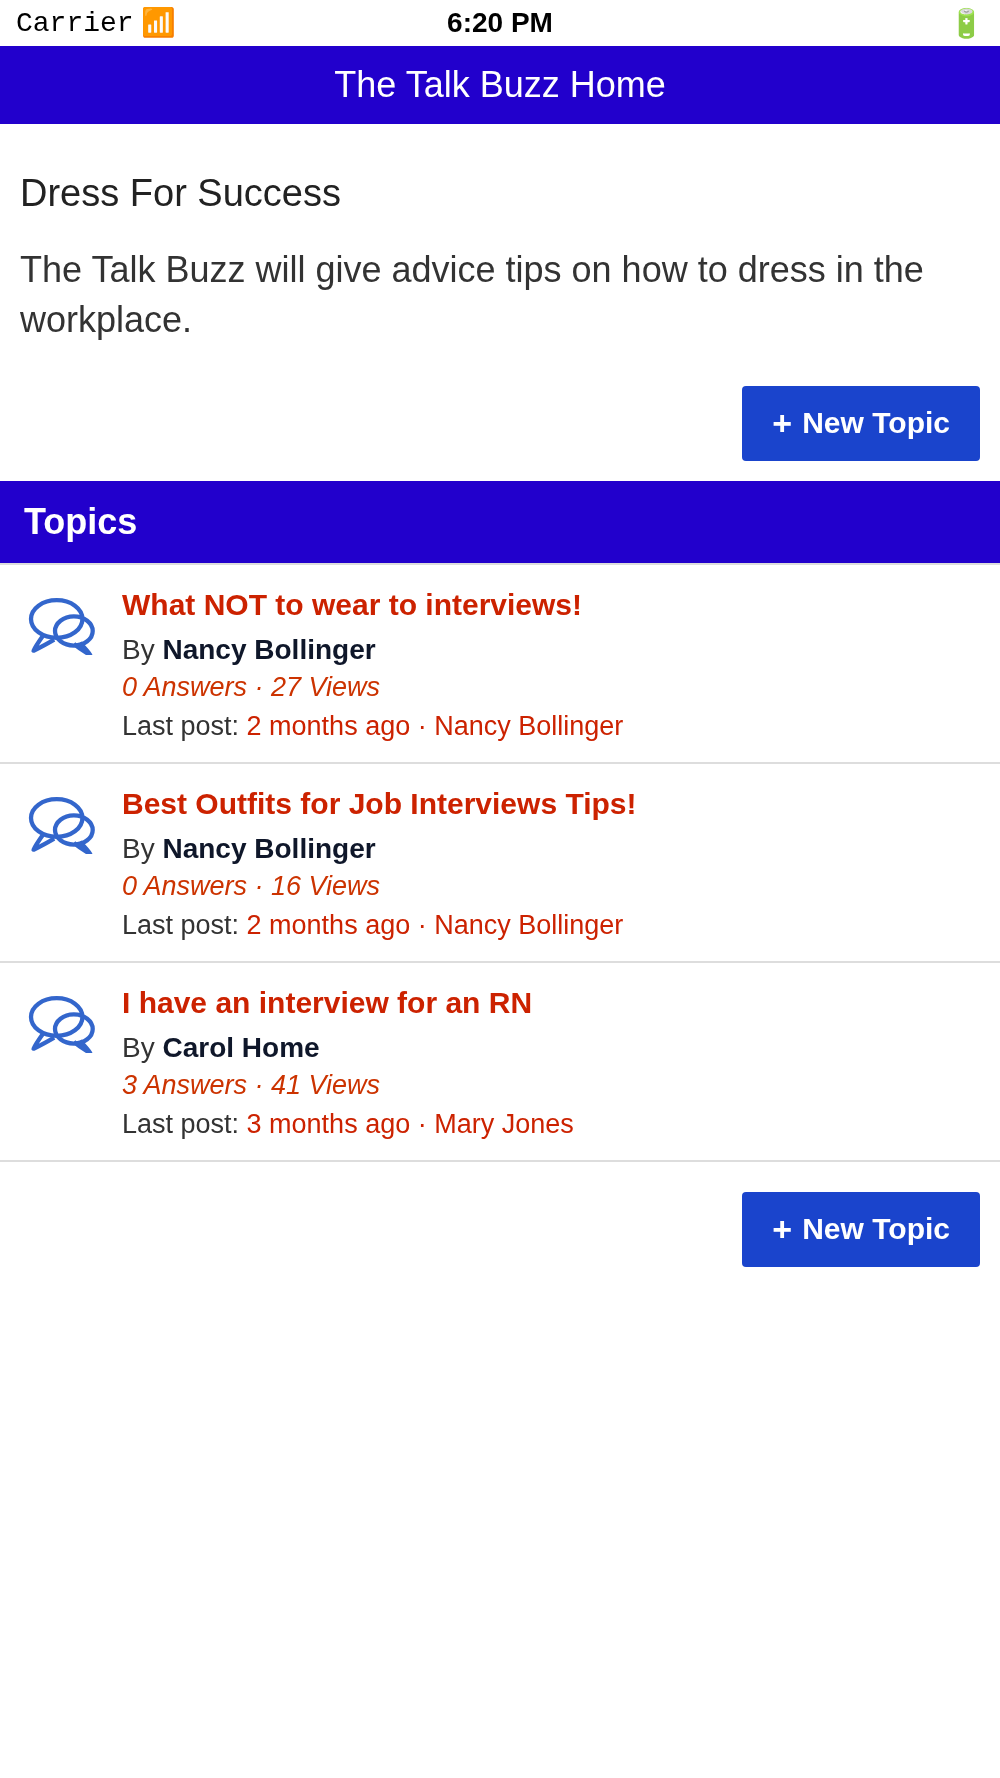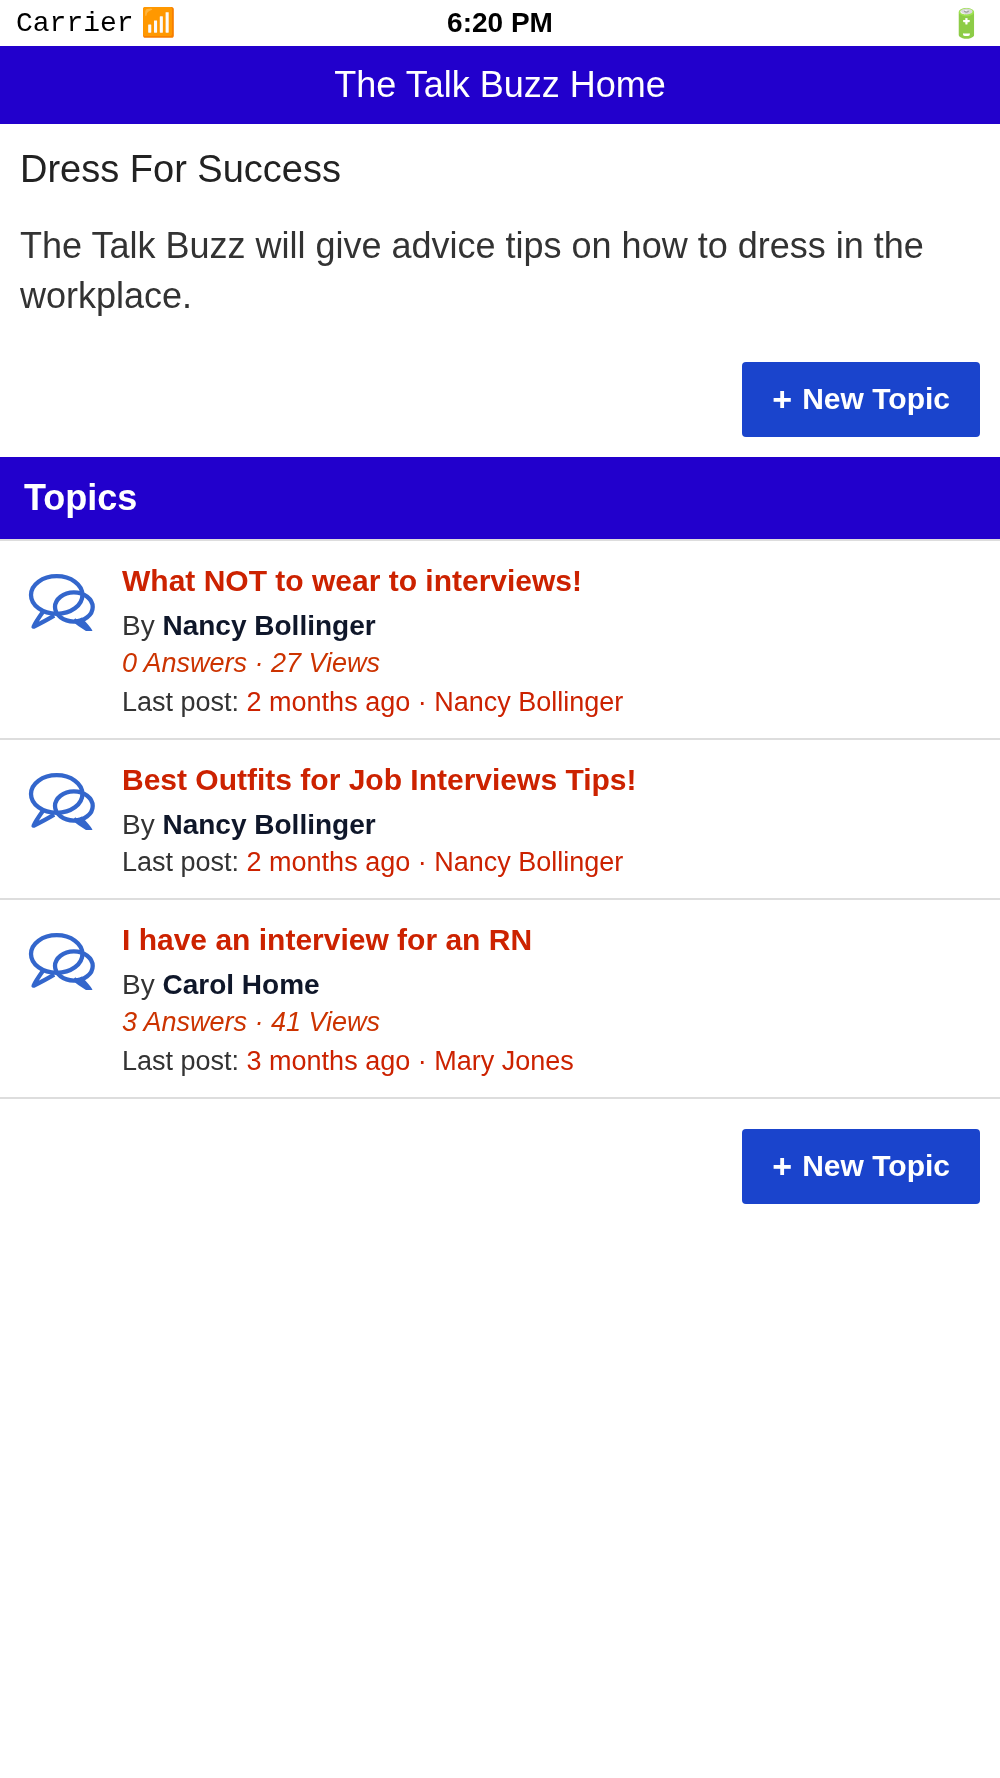--- a/index.html
+++ b/index.html
@@ -57,20 +57,21 @@
       font-weight: normal;
       font-family: Arial, sans-serif;
     }
 
     
     .page-title {
       font-size: 38px;
       color: #222222;
       padding: 24px 20px 10px 20px;
       font-weight: normal;
+      margin-top: 24px;
     }
 
     
     .page-description {
       font-size: 36px;
       color: #333333;
       padding: 20px 20px 30px 20px;
       line-height: 1.4;
     }
 
@@ -241,20 +242,21 @@
         <svg class="chat-svg" viewBox="0 0 80 70" xmlns="http://www.w3.org/2000/svg">
           <ellipse cx="35" cy="28" rx="30" ry="22" fill="none" stroke="#3366cc" stroke-width="5"></ellipse>
           <path d="M20 46 Q10 60 8 65 Q22 58 32 52" fill="none" stroke="#3366cc" stroke-width="5" stroke-linejoin="round"></path>
           <ellipse cx="55" cy="42" rx="22" ry="17" fill="none" stroke="#3366cc" stroke-width="5"></ellipse>
           <path d="M62 56 Q72 66 74 70 Q62 63 55 57" fill="none" stroke="#3366cc" stroke-width="5" stroke-linejoin="round"></path>
         </svg>
       </div>
       <div class="topic-content">
         <div class="topic-title">Best Outfits for Job Interviews Tips!</div>
         <div class="topic-by">By <span class="topic-by-author">Nancy Bollinger</span></div>
+        <div class="topic-stats">0 Answers · 16 Views</div>
         <div class="topic-last-post">Last post: <span class="topic-last-post-author">2 months ago · Nancy Bollinger</span></div>
       </div>
     </div>
     <div class="topic-item">
       <div class="topic-icon">
         <svg class="chat-svg" viewBox="0 0 80 70" xmlns="http://www.w3.org/2000/svg">
           <ellipse cx="35" cy="28" rx="30" ry="22" fill="none" stroke="#3366cc" stroke-width="5"></ellipse>
           <path d="M20 46 Q10 60 8 65 Q22 58 32 52" fill="none" stroke="#3366cc" stroke-width="5" stroke-linejoin="round"></path>
           <ellipse cx="55" cy="42" rx="22" ry="17" fill="none" stroke="#3366cc" stroke-width="5"></ellipse>
           <path d="M62 56 Q72 66 74 70 Q62 63 55 57" fill="none" stroke="#3366cc" stroke-width="5" stroke-linejoin="round"></path>

